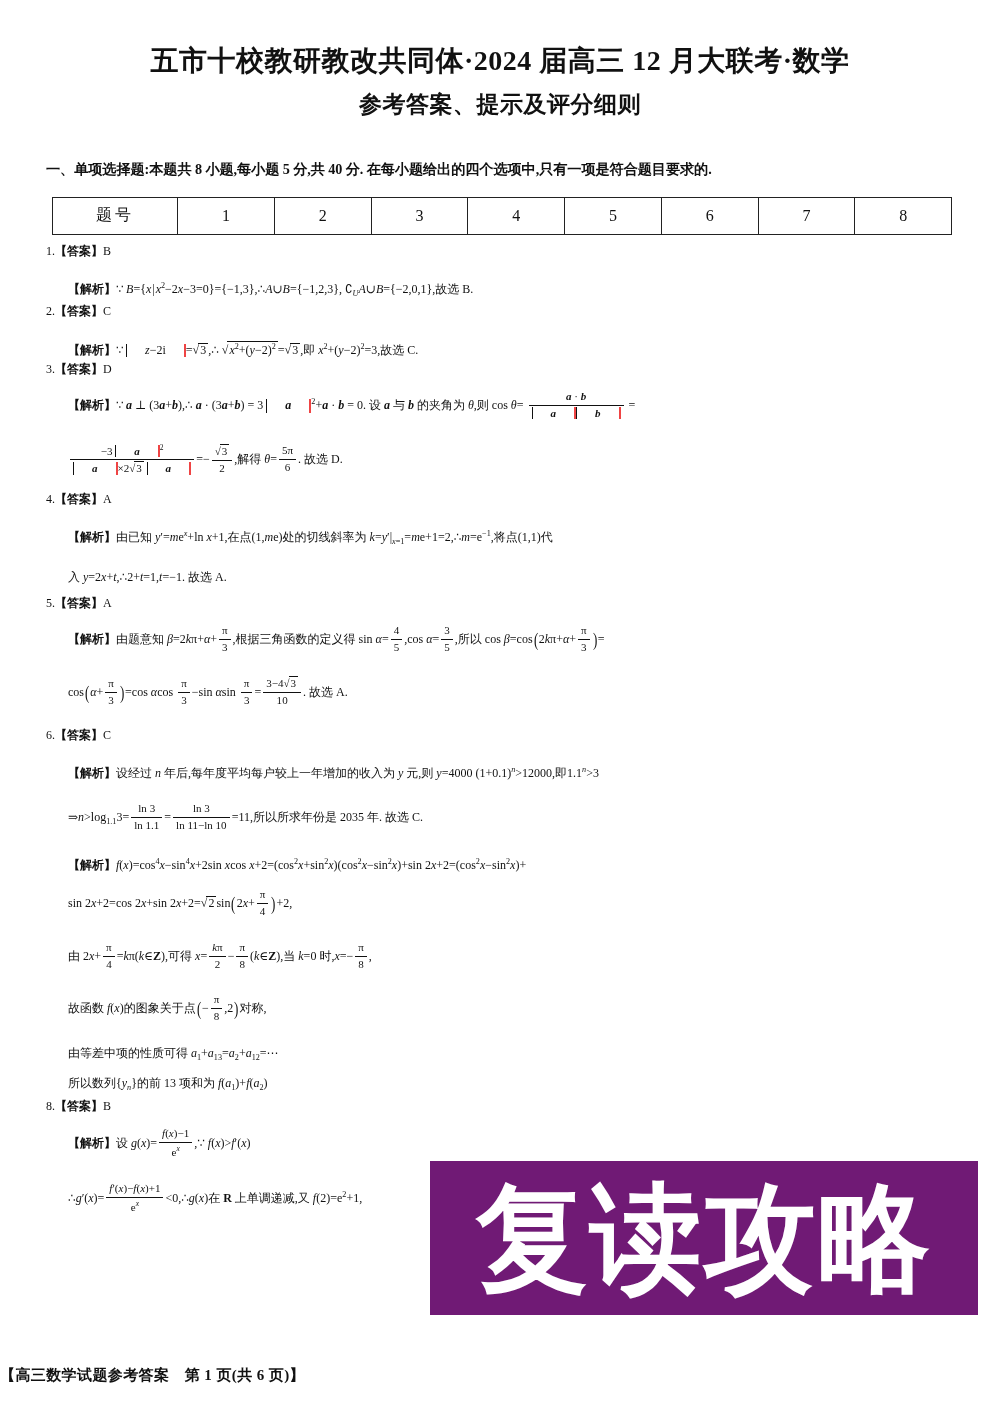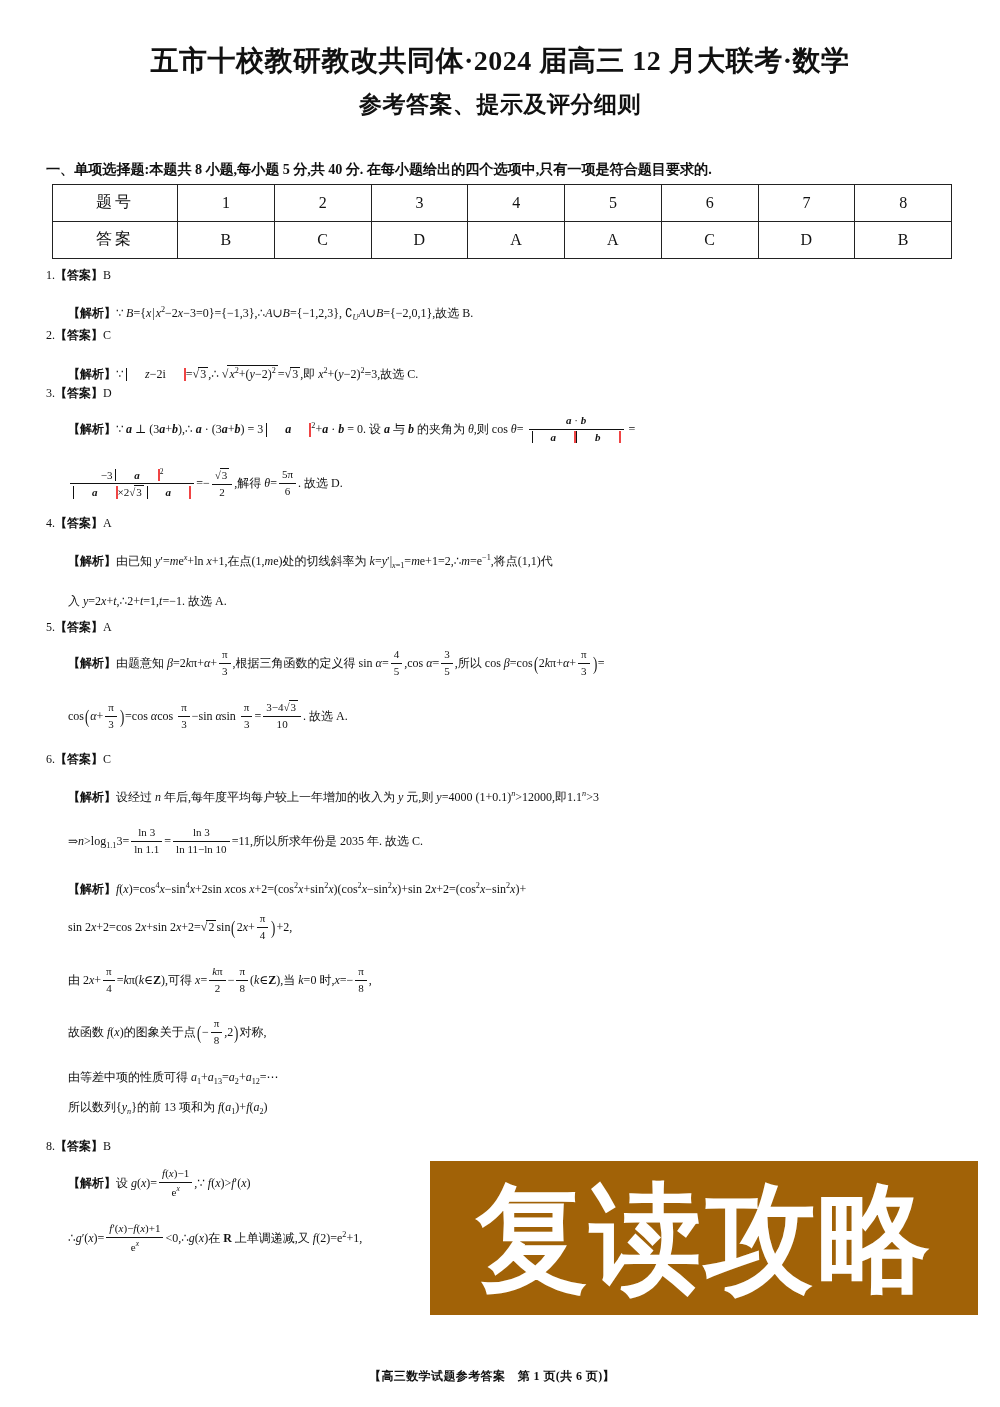--- a/index.html
+++ b/index.html
@@ -50,21 +50,21 @@
     padding: 0 20px 0 46px;
     font-size: 14.2px;
     font-weight: bold;
     letter-spacing: -0.1px;
     white-space: nowrap;
   }
 
   
   .answers-table-wrap {
     padding: 0 48px 0 52px;
-    margin-top: 5px;
+    margin-top: 18px;
   }
   table.answers {
     border-collapse: collapse;
     width: 100%;
     table-layout: fixed;
   }
   table.answers td {
     border: 1px solid #222;
     text-align: center;
     height: 34px;
@@ -159,21 +159,21 @@
     line-height: 1.1;
   }
 
   
   .watermark {
     position: absolute;
     left: 430px;
     top: 1161px;
     width: 548px;
     height: 154px;
-    background: #a16207;
+    background: #701a75;
     display: flex;
     align-items: center;
     justify-content: center;
     overflow: hidden;
   }
   .watermark-text {
     color: #ffffff;
     font-family: "DejaVu Sans", "Liberation Sans", sans-serif;
     font-size: 112px;
     font-weight: bold;
@@ -182,22 +182,21 @@
     white-space: nowrap;
     transform: scaleY(1.05);
   }
 
   
   .footer {
     position: absolute;
     left: 0;
     right: 16px;
     bottom: 22px;
-    text-align: center;
-    font-size: 12px;
+    font-size: 15px;
     font-weight: bold;
     letter-spacing: 0.4px;
   }
 </style>
 </head>
 <body>
 
 <div class="page">
 
   <div class="header">
@@ -214,31 +213,20 @@
           <td class="label">题号</td>
           <td class="val">1</td>
           <td class="val">2</td>
           <td class="val">3</td>
           <td class="val">4</td>
           <td class="val">5</td>
           <td class="val">6</td>
           <td class="val">7</td>
           <td class="val">8</td>
         </tr>
-        <tr class="body">
-          <td class="label">答案</td>
-          <td class="val">B</td>
-          <td class="val">C</td>
-          <td class="val">D</td>
-          <td class="val">A</td>
-          <td class="val">A</td>
-          <td class="val">C</td>
-          <td class="val">D</td>
-          <td class="val">B</td>
-        </tr>
       </tbody>
     </table>
   </div>
 
   <div class="solutions">
 
     <div class="ans-head">
       <span>1.</span><span class="bk">【答案】</span><span>B</span>
     </div>
     <div class="sol-line"><span class="bk">【解析】</span>∵ <i class="v">B</i>={<i class="v">x</i> | <i class="v">x</i><sup class="ex">2</sup>−2<i class="v">x</i>−3=0}={−1,3},∴<i class="v">A</i>∪<i class="v">B</i>={−1,2,3}, ∁<sub class="sb"><i class="v">U</i></sub><i class="v">A</i>∪<i class="v">B</i>={−2,0,1},故选 B.</div>
@@ -272,21 +260,21 @@
     <div class="sol-line"><span class="bk">【解析】</span>设经过 <i class="v">n</i> 年后,每年度平均每户较上一年增加的收入为 <i class="v">y</i> 元,则 <i class="v">y</i>=4000 (1+0.1)<sup class="ex"><i class="v">n</i></sup>&gt;12000,即1.1<sup class="ex"><i class="v">n</i></sup>&gt;3</div>
     <div class="sol-line tall2">⇒<i class="v">n</i>&gt;log<sub class="sb">1.1</sub>3=<span class="frac"><span class="num">ln 3</span><span class="den">ln 1.1</span></span>=<span class="frac"><span class="num">ln 3</span><span class="den">ln 11−ln 10</span></span>=11,所以所求年份是 2035 年. 故选 C.</div>
 
     <div class="sol-line"><span class="bk">【解析】</span><i class="v">f</i>(<i class="v">x</i>)=cos<sup class="ex">4</sup><i class="v">x</i>−sin<sup class="ex">4</sup><i class="v">x</i>+2sin <i class="v">x</i>cos <i class="v">x</i>+2=(cos<sup class="ex">2</sup><i class="v">x</i>+sin<sup class="ex">2</sup><i class="v">x</i>)(cos<sup class="ex">2</sup><i class="v">x</i>−sin<sup class="ex">2</sup><i class="v">x</i>)+sin 2<i class="v">x</i>+2=(cos<sup class="ex">2</sup><i class="v">x</i>−sin<sup class="ex">2</sup><i class="v">x</i>)+</div>
     <div class="sol-line tall">sin 2<i class="v">x</i>+2=cos 2<i class="v">x</i>+sin 2<i class="v">x</i>+2=<span class="sqrt"><span class="rad">√</span><span class="body">2</span></span>sin<span class="paren-big">(</span>2<i class="v">x</i>+<span class="frac"><span class="num">π</span><span class="den">4</span></span><span class="paren-big">)</span>+2,</div>
     <div class="sol-line tall2">由 2<i class="v">x</i>+<span class="frac"><span class="num">π</span><span class="den">4</span></span>=<i class="v">k</i>π(<i class="v">k</i>∈<b>Z</b>),可得 <i class="v">x</i>=<span class="frac"><span class="num"><i class="v">k</i>π</span><span class="den">2</span></span>−<span class="frac"><span class="num">π</span><span class="den">8</span></span>(<i class="v">k</i>∈<b>Z</b>),当 <i class="v">k</i>=0 时,<i class="v">x</i>=−<span class="frac"><span class="num">π</span><span class="den">8</span></span>,</div>
     <div class="sol-line tall2">故函数 <i class="v">f</i>(<i class="v">x</i>)的图象关于点<span class="paren-big">(</span>−<span class="frac"><span class="num">π</span><span class="den">8</span></span>,2<span class="paren-big">)</span>对称,</div>
     <div class="sol-line tall2">由等差中项的性质可得 <i class="v">a</i><sub class="sb">1</sub>+<i class="v">a</i><sub class="sb">13</sub>=<i class="v">a</i><sub class="sb">2</sub>+<i class="v">a</i><sub class="sb">12</sub>=⋯</div>
     <div class="sol-line" style="margin-top:14px;">所以数列{<i class="v">y</i><sub class="sb"><i class="v">n</i></sub>}的前 13 项和为 <i class="v">f</i>(<i class="v">a</i><sub class="sb">1</sub>)+<i class="v">f</i>(<i class="v">a</i><sub class="sb">2</sub>)</div>
 
-    <div class="ans-head" style="margin-top:24px;">
+    <div class="ans-head" style="margin-top:8px;">
       <span>8.</span><span class="bk">【答案】</span><span>B</span>
     </div>
     <div class="sol-line tall"><span class="bk">【解析】</span>设 <i class="v">g</i>(<i class="v">x</i>)=<span class="frac"><span class="num"><i class="v">f</i>(<i class="v">x</i>)−1</span><span class="den">e<sup class="ex"><i class="v">x</i></sup></span></span>,∵ <i class="v">f</i>(<i class="v">x</i>)&gt;<i class="v">f</i><span class="up">′</span>(<i class="v">x</i>)</div>
     <div class="sol-line tall2">∴<i class="v">g</i><span class="up">′</span>(<i class="v">x</i>)=<span class="frac"><span class="num"><i class="v">f</i><span class="up">′</span>(<i class="v">x</i>)−<i class="v">f</i>(<i class="v">x</i>)+1</span><span class="den">e<sup class="ex"><i class="v">x</i></sup></span></span>&lt;0,∴<i class="v">g</i>(<i class="v">x</i>)在 <b>R</b> 上单调递减,又 <i class="v">f</i>(2)=e<sup class="ex">2</sup>+1,</div>
 
   </div>
 
   <div class="watermark">
     <div class="watermark-text">复读攻略</div>
   </div>

